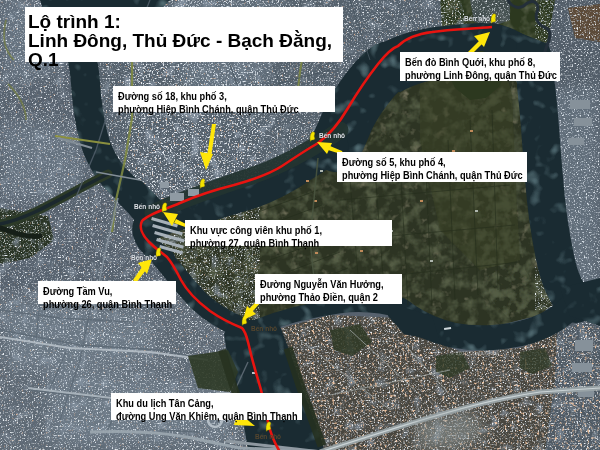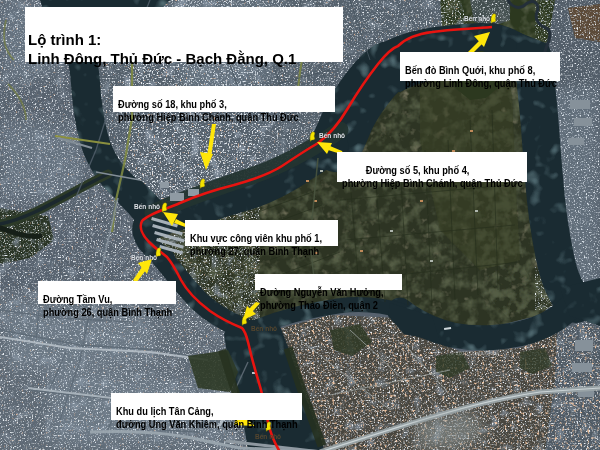--- a/index.html
+++ b/index.html
@@ -1,19 +1,19 @@
 <!DOCTYPE html>
 <html><head>
 <meta charset="utf-8">
 <style>
 html,body{margin:0;padding:0;width:600px;height:450px;overflow:hidden;background:#2b3642;}
 #map{position:absolute;left:0;top:0;}
-.lb{position:absolute;background:#ffffff;color:#000;font-family:"Liberation Sans",sans-serif;font-weight:bold;font-size:11px;line-height:12.5px;padding:12px 5px 3px 5px;white-space:nowrap;box-sizing:border-box;}
+.lb{position:absolute;background:#ffffff;color:#000;font-family:"Liberation Sans",sans-serif;font-weight:bold;font-size:11px;line-height:12.5px;padding:4px 5px 3px 5px;white-space:nowrap;box-sizing:border-box;}
 .lb .sx{transform:scaleX(0.84);transform-origin:0 0;}
-#title{position:absolute;background:#fff;color:#000;font-family:"Liberation Sans",sans-serif;font-weight:bold;font-size:15px;line-height:18.8px;padding:24px 0 0 3px;box-sizing:border-box;}
+#title{position:absolute;background:#fff;color:#000;font-family:"Liberation Sans",sans-serif;font-weight:bold;font-size:19px;line-height:18.8px;padding:6px 0 0 3px;box-sizing:border-box;}
 .bn{position:absolute;font-family:"Liberation Sans",sans-serif;font-weight:bold;font-size:7.5px;transform:scaleX(0.87);transform-origin:0 0;white-space:nowrap;}
 .bnw{color:#dfe3e8;text-shadow:0 0 1px rgba(20,25,30,.8);}
 .bnd{color:#55462e;}
 </style>
 </head>
 <body>
 
 <svg id="map" width="600" height="450" viewBox="0 0 600 450">
 <defs>
 <filter id="city" x="-5%" y="-5%" width="110%" height="110%">
@@ -350,33 +350,33 @@
 <div id="title" style="left:25px;top:7px;width:318px;height:55px;">Lộ trình 1:<br>Linh Đông, Thủ Đức - Bạch Đằng, Q.1</div>
 
 <div class="lb" style="left:113px;top:86px;width:222px;height:26px;">
     <div class="sx">Đường số 18, khu phố 3,<br>phường Hiệp Bình Chánh, quận Thủ Đức</div>
   </div>
 
 <div class="lb" style="left:400px;top:52px;width:160px;height:29px;">
     <div class="sx">Bến đò Bình Quới, khu phố 8,<br>phường Linh Đông, quận Thủ Đức</div>
   </div>
 
-<div class="lb" style="left:337px;top:152px;width:190px;height:30px;text-align:center;">
+<div class="lb" style="left:337px;top:152px;width:190px;height:30px;">
     <div class="sx">Đường số 5, khu phố 4,<br>phường Hiệp Bình Chánh, quận Thủ Đức</div>
   </div>
 
-<div class="lb" style="left:185px;top:220px;width:153px;height:26px;">
+<div class="lb" style="left:185px;top:220px;width:207px;height:26px;">
     <div class="sx">Khu vực công viên khu phố 1,<br>phường 27, quận Bình Thạnh</div>
   </div>
 
 <div class="lb" style="left:38px;top:281px;width:138px;height:23px;">
     <div class="sx">Đường Tầm Vu,<br>phường 26, quận Bình Thạnh</div>
   </div>
 
-<div class="lb" style="left:255px;top:274px;width:147px;height:16px;">
+<div class="lb" style="left:255px;top:274px;width:147px;height:30px;">
     <div class="sx">Đường Nguyễn Văn Hưởng,<br>phường Thảo Điền, quận 2</div>
   </div>
 
 <div class="lb" style="left:111px;top:382px;width:191px;height:27px;margin-top:11px;">
     <div class="sx">Khu du lịch Tân Cảng,<br>đường Ung Văn Khiêm, quận Bình Thạnh</div>
   </div>
 
 <div class="bn bnw" style="left:464px;top:14px;">Bến nhỏ</div>
 
 <div class="bn bnw" style="left:319px;top:131px;">Bến nhỏ</div>

